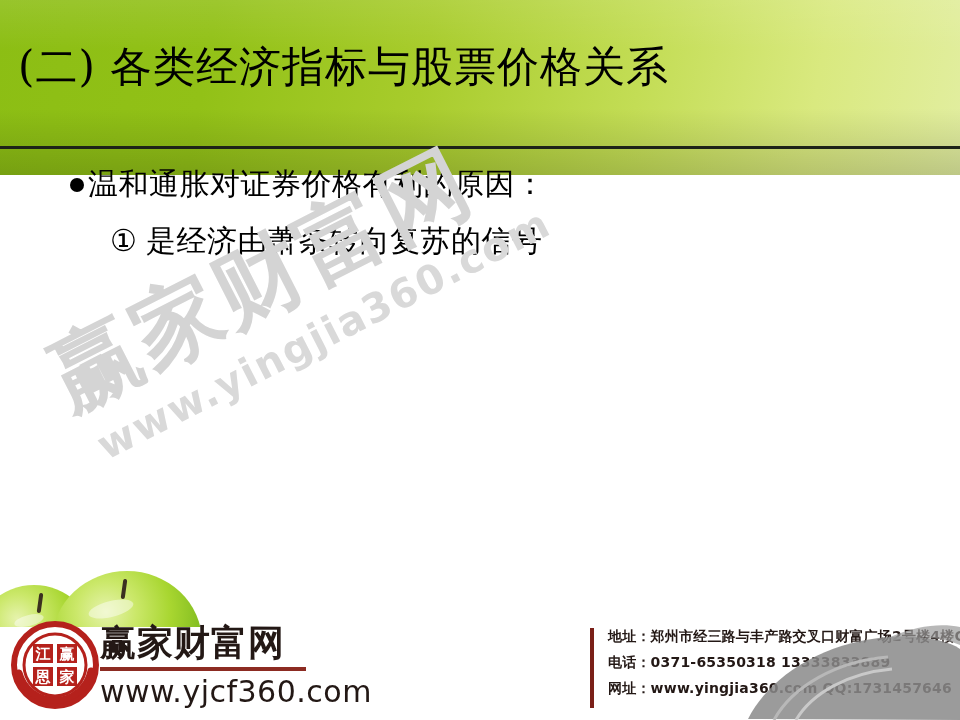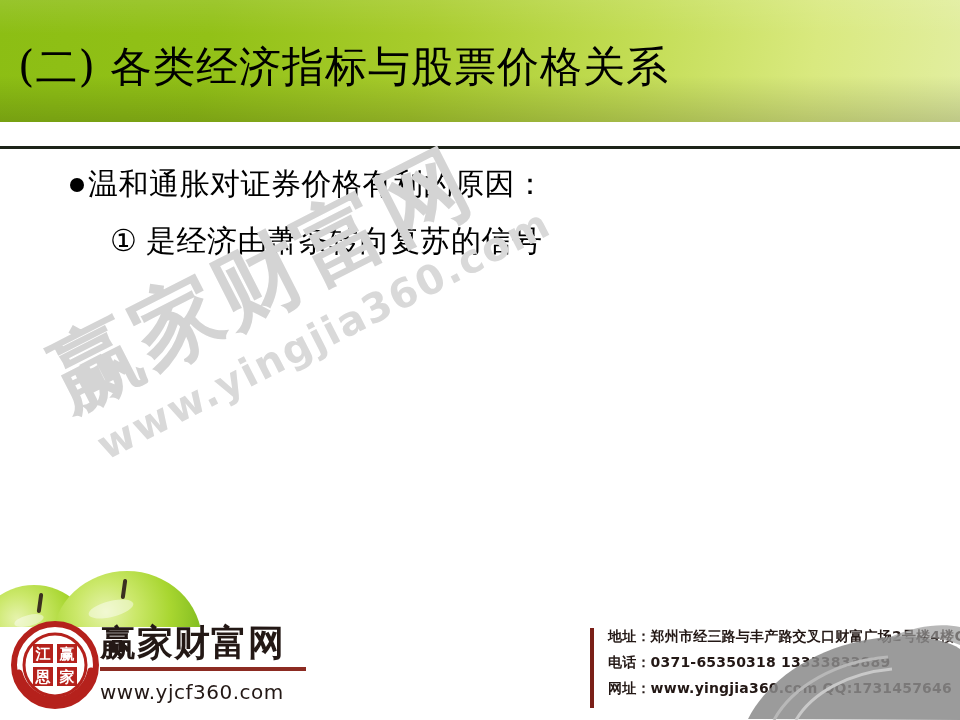--- a/index.html
+++ b/index.html
@@ -18,21 +18,21 @@
     overflow: hidden;
     background: #ffffff;
   }
 
   
   .header {
     position: absolute;
     left: 0;
     top: 0;
     width: 960px;
-    height: 122px;
+    height: 175px;
     background:
       linear-gradient(to bottom,
         rgba(255,255,255,0.10) 0%,
         rgba(255,255,255,0.00) 28%,
         rgba(0,0,0,0.00) 62%,
         rgba(0,0,0,0.16) 100%),
       linear-gradient(100deg, #8cbe14 0%, #92c117 22%, #a8cc2c 44%, #c3dd55 66%, #d9e97f 84%, #e2eea0 100%);
   }
   .header-rule {
     position: absolute;
@@ -206,21 +206,21 @@
     white-space: nowrap;
   }
   .brand-rule {
     width: 206px;
     height: 4px;
     background: #8c2b22;
     margin-top: 4px;
   }
   .brand-url {
     font-family: "DejaVu Sans", "Liberation Sans", sans-serif;
-    font-size: 20px;
+    font-size: 30px;
     line-height: 32px;
     font-weight: normal;
     color: #231815;
     letter-spacing: 0.5px;
     margin-top: 5px;
     white-space: nowrap;
   }
 
   
   .contact-bar {

